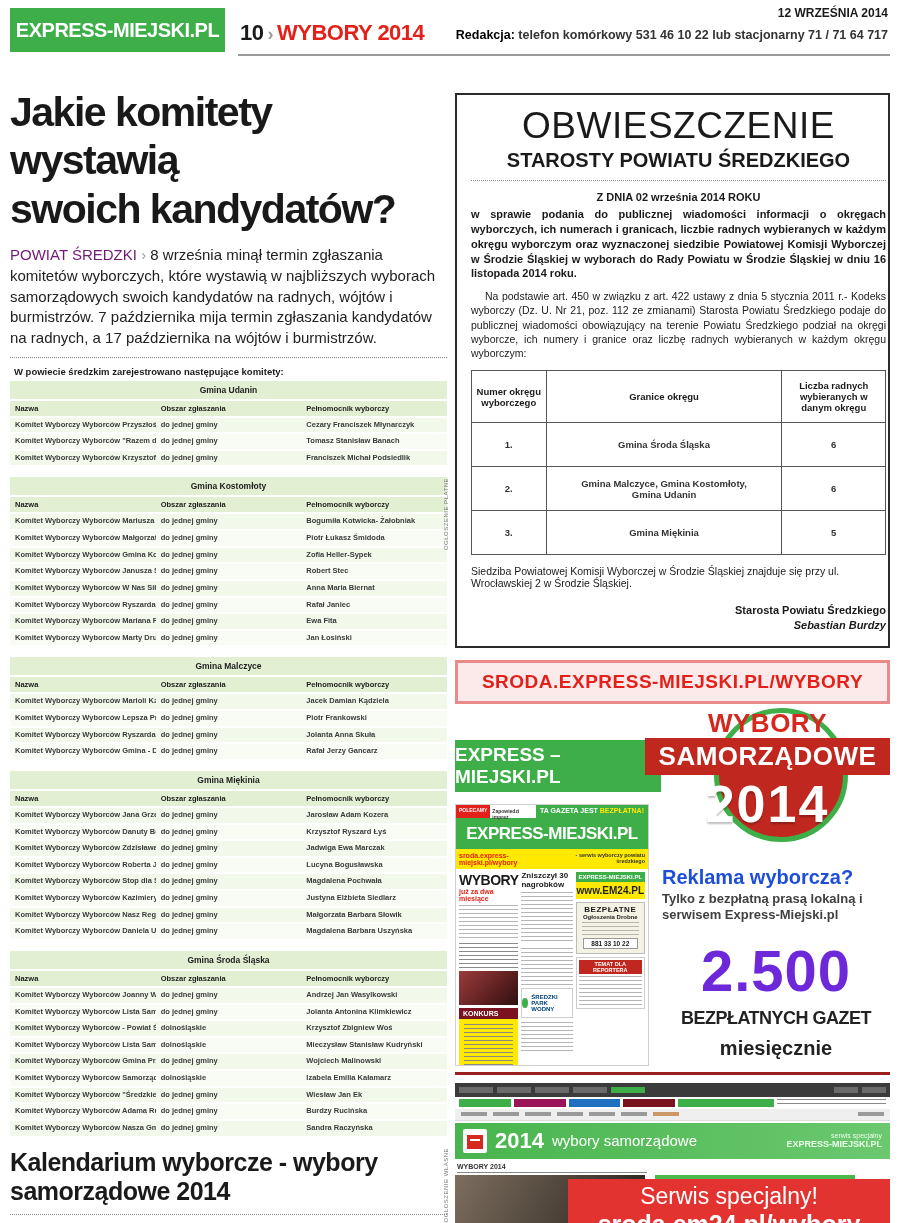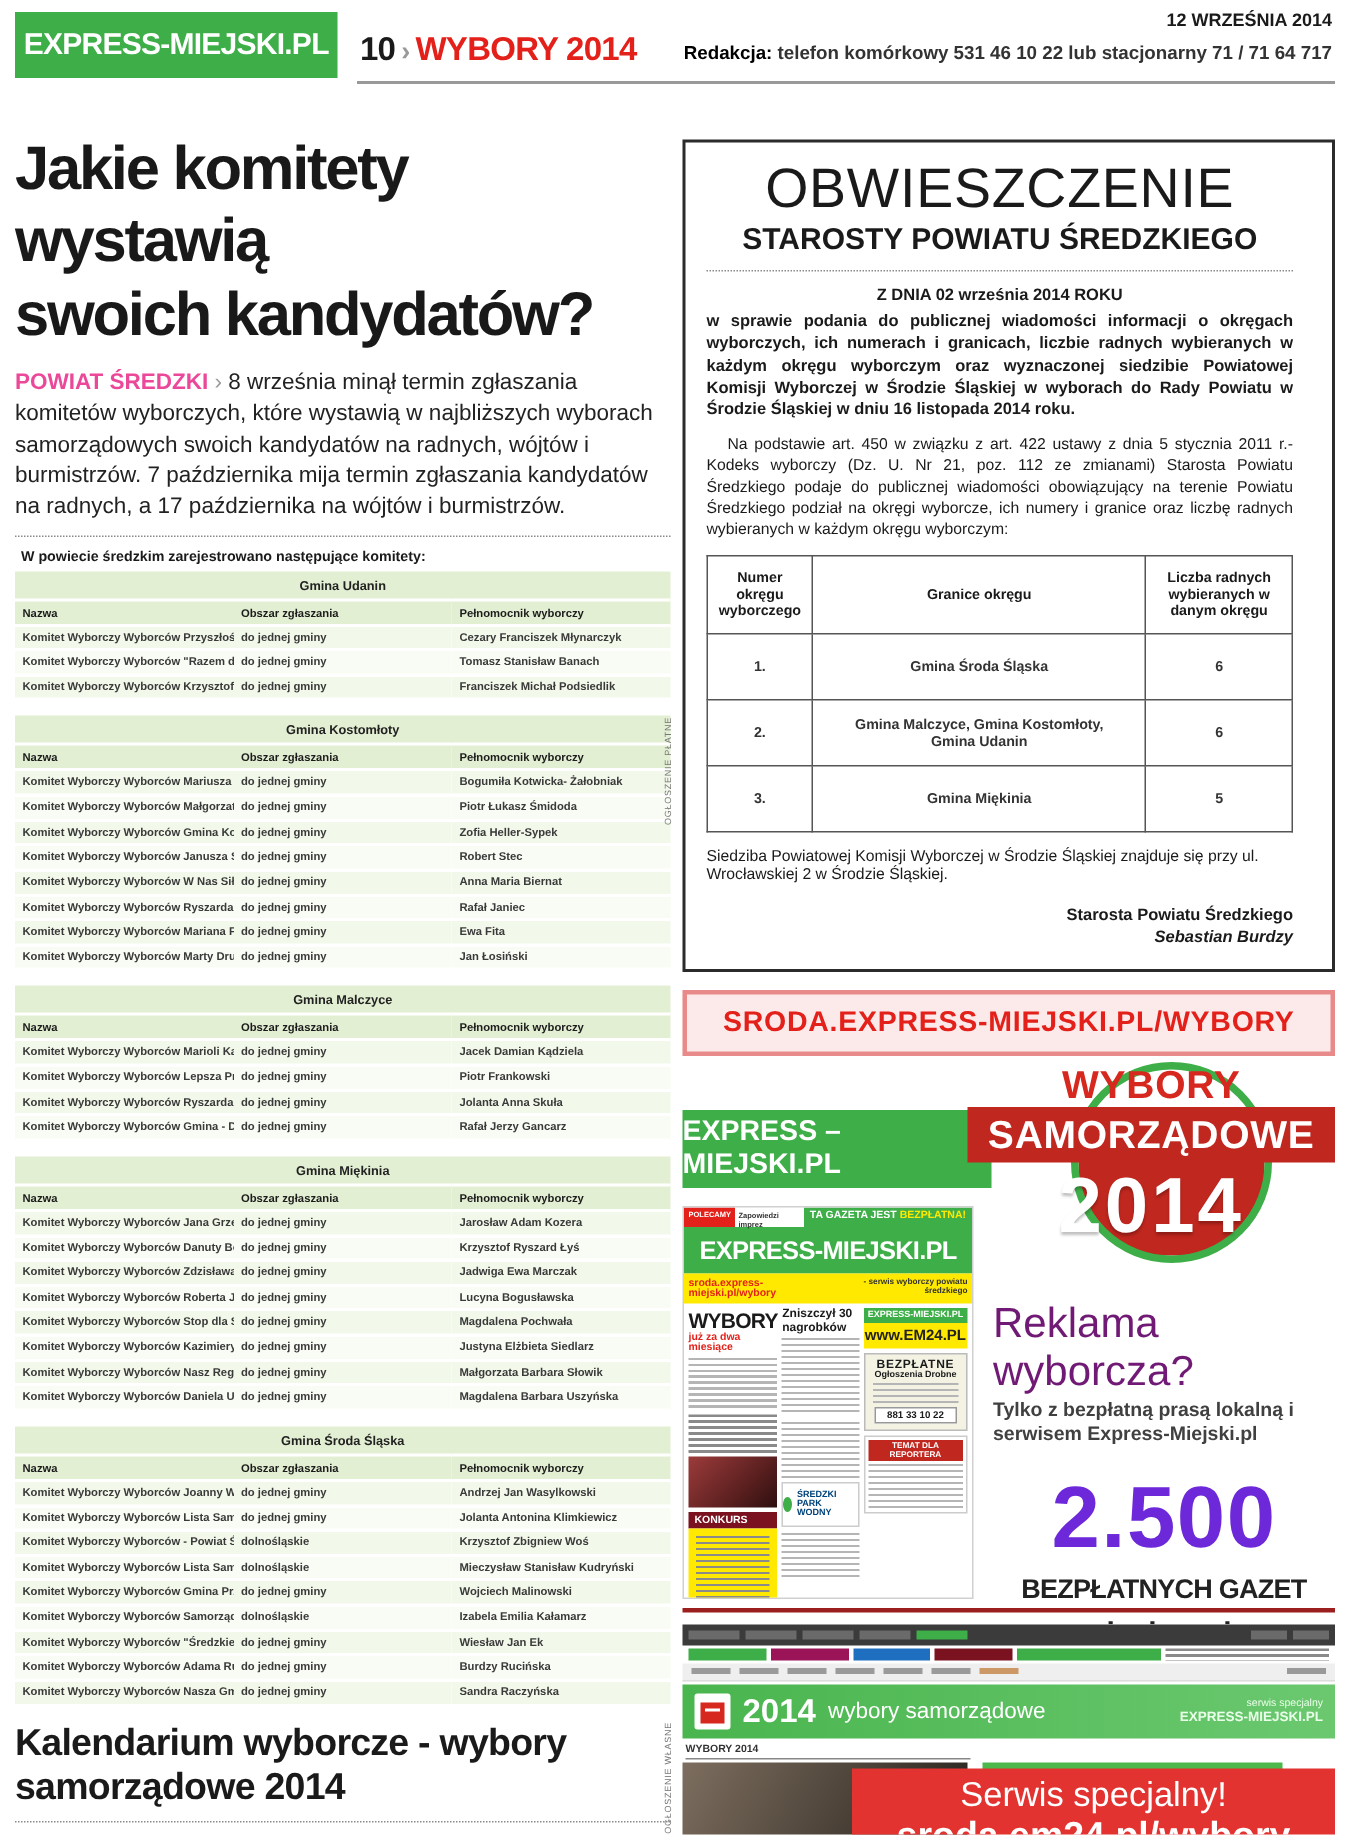--- a/index.html
+++ b/index.html
@@ -17,40 +17,40 @@
   .head-contact b { color:#000; }
   .header-rule { position:absolute; left:238px; right:10px; top:54px; border-top:2px solid #999; }
 
   
   .left  { position:absolute; left:10px;  top:88px; width:437px; }
   .right { position:absolute; left:455px; top:93px; width:435px; }
 
   
   .headline { font-size:41px; font-weight:800; letter-spacing:-1.5px; line-height:1.18; color:#191919; }
   .lead { margin-top:12px; font-size:15px; line-height:1.38; color:#222; }
-  .lead .loc { color:#ec4899; font-weight:700;margin-top:22px; }
+  .lead .loc { color:#701a75; font-weight:400;margin-top:22px; }
   .lead .chev { color:#9a9a9a; }
   .dotted { border-top:1.5px dotted #8a8a8a; margin:8px 0; }
   .intro { font-size:9.5px; font-weight:700; margin:6px 0 4px 4px; }
 
   
   .ctable { width:100%; border-collapse:collapse; margin-bottom:10px; table-layout:fixed; }
   .ctable th.gtitle { background:#E3EFD3; font-size:8.5px; font-weight:700; text-align:center; padding:4px 0; color:#222; border-bottom:2px solid #fff; }
   .ctable thead th.colh { background:#E3EFD3; font-size:7.5px; font-weight:800; text-align:left; padding:3px 5px; border-bottom:2px solid #fff; color:#1c1c1c; }
   .ctable td { font-size:7.5px; font-weight:700; color:#3a3a3a; padding:3px 5px; border-bottom:2px solid #fff; background:#F2F8EA; line-height:1.15; overflow:hidden; white-space:nowrap; }
   .ctable tr:nth-child(even) td { background:#F9FCF4; }
   .ctable .c0 { width:52%; } .ctable .c1 { width:21%; } .ctable .c2 { width:27%; }
 
   
   .cal-title { font-size:25px; font-weight:800; letter-spacing:-0.5px; margin-top:6px; }
   .cal-list { list-style:none; margin-top:6px; }
   .cal-list li { font-size:11px; line-height:1.42; color:#1d1d1d; margin-bottom:2px; }
 
   
-  .ann { border:2px solid #2b2b2b; padding:10px 26px 12px 14px; min-height:468px; }
+  .ann { border:2px solid #2b2b2b; padding:10px 2px 12px 14px; min-height:468px; }
   .ann-t1 { text-align:center; font-size:37px; font-weight:500; letter-spacing:0.5px; }
   .ann-t2 { text-align:center; font-size:20px; font-weight:800; margin-top:2px; }
   .ann .dotted { margin:8px 0 10px 0; }
   .ann-date { text-align:center; font-size:11px; font-weight:800; margin-bottom:4px; }
   .ann-subject { font-size:11px; font-weight:800; line-height:1.35; text-align:justify; }
   .ann-body { font-size:10.5px; line-height:1.35; margin-top:8px; text-align:justify; text-indent:14px; }
   .atable { width:100%; border-collapse:collapse; margin-top:10px; }
   .atable th, .atable td { border:1px solid #555; font-size:9.5px; text-align:center; vertical-align:middle; padding:6px 4px; }
   .atable th { font-weight:800; height:52px; }
   .atable td { height:44px; font-weight:700; color:#333; white-space:pre-line; }
@@ -102,21 +102,21 @@
   .t-park { border:1px solid #ccc; background:#fff; color:#00427A; font-weight:800; font-size:6px; display:flex; align-items:center; justify-content:center; height:30px; gap:3px; }
   .t-park .dot { width:10px; height:10px; border-radius:50%; background:#3EAE49; }
   .t-rep { border:1px solid #ccc; margin-top:3px; padding:2px; }
   .t-rep .rt { background:#C0271E; color:#fff; font-weight:800; font-size:5.5px; text-align:center; padding:1px; }
   .fake { background:repeating-linear-gradient(#b5b5b5 0 1.5px, transparent 1.5px 4px); }
   .fake.dark { background:repeating-linear-gradient(#8a8a8a 0 1.5px, transparent 1.5px 4px); }
   .t-photo { height:34px; background:linear-gradient(135deg,#9c3b3b,#5d2020 60%,#2e0f0f); margin-top:2px; }
 
   
   .promo-txt { position:absolute; right:0; top:148px; width:228px; }
-  .ask-title { color:#701a75; font-weight:400; font-size:28px; }
+  .ask-title { color:#1d4ed8; font-weight:700; font-size:20px; }
   .ask-sub { color:#404040; font-weight:800; font-size:13px; line-height:1.25; margin-top:2px; }
   .count { color:#6d28d9; font-weight:800; font-size:58px; text-align:center; margin-top:14px; letter-spacing:1px; }
   .count-label { color:#222; font-weight:800; font-size:18px; text-align:center; margin-top:4px; letter-spacing:-0.5px; }
   .count-sub { color:#222; font-weight:800; font-size:20px; text-align:center; margin-top:8px; }
 
   
   .webwrap { position:relative; margin-top:6px; border-top:3px solid #9C1F1F; padding-top:8px; height:168px; }
   .web { position:relative; width:435px; height:158px; background:#fff; }
   .w-nav { height:14px; background:#3b3b3b; display:flex; align-items:center; gap:4px; padding:0 4px; }
   .w-nav .itm { height:6px; width:34px; background:#6a6a6a; }

